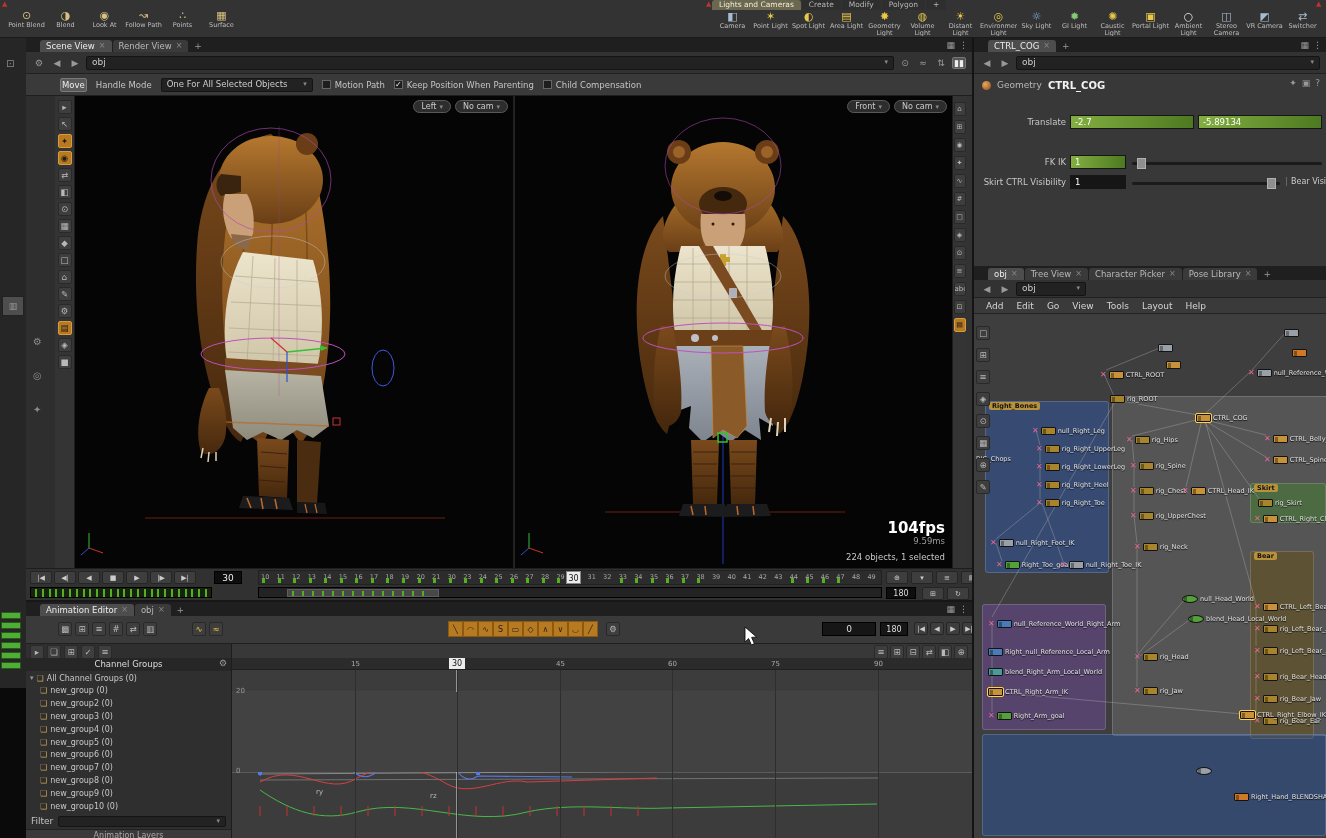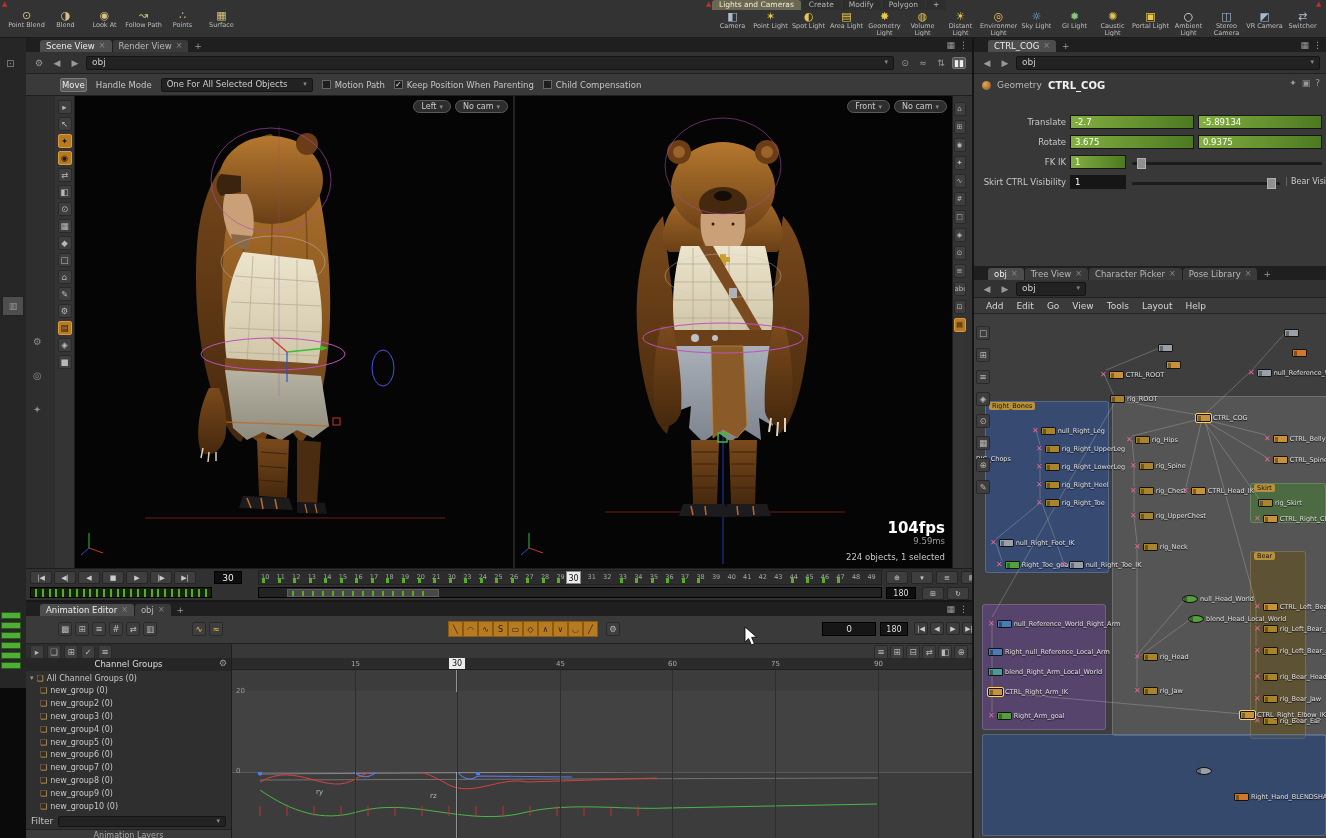--- a/index.html
+++ b/index.html
@@ -138,21 +138,21 @@
   .ptrack{position:absolute;top:8px;height:3px;background:#1b1b1b;border-radius:2px;}
   .phandle{position:absolute;top:-4px;width:9px;height:11px;background:#8f8f8f;border:1px solid #b0b0b0;}
   .psuffix{position:absolute;top:3px;left:312px;width:42px;font-size:8px;color:#ccc;white-space:nowrap;overflow:hidden;border-left:1px solid #666;padding-left:4px;}
 
   #net-tabbar{top:228px;}
   #net-pathbar{top:242px;height:18px;}
   #net-menubar{position:absolute;left:0;top:260px;width:100%;height:16px;background:#3a3a3a;border-bottom:1px solid #222;display:flex;align-items:center;gap:13px;padding-left:12px;color:#d4d4d4;}
   #net-canvas{position:absolute;left:0;top:276px;width:354px;height:524px;background:#3e3e3e;overflow:hidden;
       background-image:radial-gradient(circle,#484848 0.6px,transparent 0.7px);background-size:14px 14px;}
   #net-tools{position:absolute;left:2px;top:12px;display:flex;flex-direction:column;gap:8px;z-index:6;}
-  .netbox{position:absolute;border-radius:3px;border:1px solid rgba(255,255,255,0.16);z-index:1;}
+  .netbox{position:absolute;border-radius:3px;border:1px solid rgba(255,255,255,0.16);z-index:1;font-weight:bold;}
   .nb-title{position:absolute;left:3px;top:0;font-size:6.5px;line-height:8px;color:#111;background:#b8923a;padding:0 3px;border-radius:2px;white-space:nowrap;}
   #net-wires{position:absolute;left:0;top:0;z-index:2;pointer-events:none;}
   .net-node{position:absolute;display:flex;align-items:center;gap:2px;height:9px;z-index:3;}
   .nx{color:#e86890;font-size:8px;line-height:8px;font-weight:bold;}
   .chip{width:15px;height:8px;border:1px solid #131313;border-radius:1px;position:relative;flex:0 0 auto;}
   .chip::before{content:"";position:absolute;left:1px;top:1px;width:3px;height:5px;background:rgba(0,0,0,0.35);}
   .chip.oval{border-radius:50%;width:16px;}
   .chip.yflag{outline:1px solid #ffd24a;}
   .nlab{font-size:6.5px;color:#e4e4e4;white-space:nowrap;text-shadow:0 1px 1px #000;}
 
@@ -886,25 +886,20 @@
         <span>✦</span>
         <span>▣</span>
         <span>?</span>
       </div>
     <div id="rp-params">
         <div class="prow" style="top: 0px;">
           <span class="plab">Translate</span>
           <div class="pfield green" style="left: 96px; width: 124px;">-2.7</div>
           <div class="pfield green" style="left: 224px; width: 124px;">-5.89134</div>
         </div>
-        <div class="prow" style="top: 20px;">
-          <span class="plab">Rotate</span>
-          <div class="pfield green" style="left: 96px; width: 124px;">3.675</div>
-          <div class="pfield green" style="left: 224px; width: 124px;">0.9375</div>
-        </div>
         <div class="prow" style="top: 40px;">
           <span class="plab">FK IK</span>
           <div class="pfield green" style="left: 96px; width: 56px;">1</div>
           <div class="ptrack" style="left: 158px; width: 190px;">
             <div class="phandle" style="left: 5.43px;"></div>
           </div>
         </div>
         <div class="prow" style="top: 60px;">
           <span class="plab">Skirt CTRL Visibility</span>
           <div class="pfield dark" style="left: 96px; width: 56px;">1</div>
@@ -962,21 +957,21 @@
           <div class="toolico">⊕</div>
           <div class="toolico">✎</div>
         </div>
     <div class="netbox" style="left: 138px; top: 82px; width: 216px; height: 340px; background: rgba(130, 130, 130, 0.35);"></div>
         <div class="netbox" style="left: 11px; top: 87px; width: 124px; height: 172px; background: rgba(45, 85, 165, 0.5);">
           <span class="nb-title">Right_Bones</span>
         </div>
         <div class="netbox" style="left: 276px; top: 169px; width: 76px; height: 40px; background: rgba(70, 130, 50, 0.5);">
           <span class="nb-title">Skirt</span>
         </div>
-        <div class="netbox" style="left: 276px; top: 237px; width: 56px; height: 188px; background: rgba(100, 80, 25, 0.55);">
+        <div class="netbox" style="left: 276px; top: 237px; width: 64px; height: 188px; background: rgba(100, 80, 25, 0.55);">
           <span class="nb-title">Bear</span>
         </div>
         <div class="netbox" style="left: 8px; top: 290px; width: 124px; height: 126px; background: rgba(115, 75, 165, 0.45);"></div>
         <div class="netbox" style="left: 8px; top: 420px; width: 344px; height: 102px; background: rgba(40, 90, 180, 0.4);"></div>
         <svg id="net-wires" width="354" height="524">
           <line x1="130" y1="60" x2="140" y2="82" stroke="#b0b0b0" stroke-width="0.7" opacity="0.55"></line>
           <line x1="142" y1="86" x2="224" y2="101" stroke="#b0b0b0" stroke-width="0.7" opacity="0.55"></line>
           <line x1="276" y1="58" x2="230" y2="101" stroke="#b0b0b0" stroke-width="0.7" opacity="0.55"></line>
           <line x1="226" y1="105" x2="158" y2="122" stroke="#b0b0b0" stroke-width="0.7" opacity="0.55"></line>
           <line x1="158" y1="126" x2="160" y2="148" stroke="#b0b0b0" stroke-width="0.7" opacity="0.55"></line>

